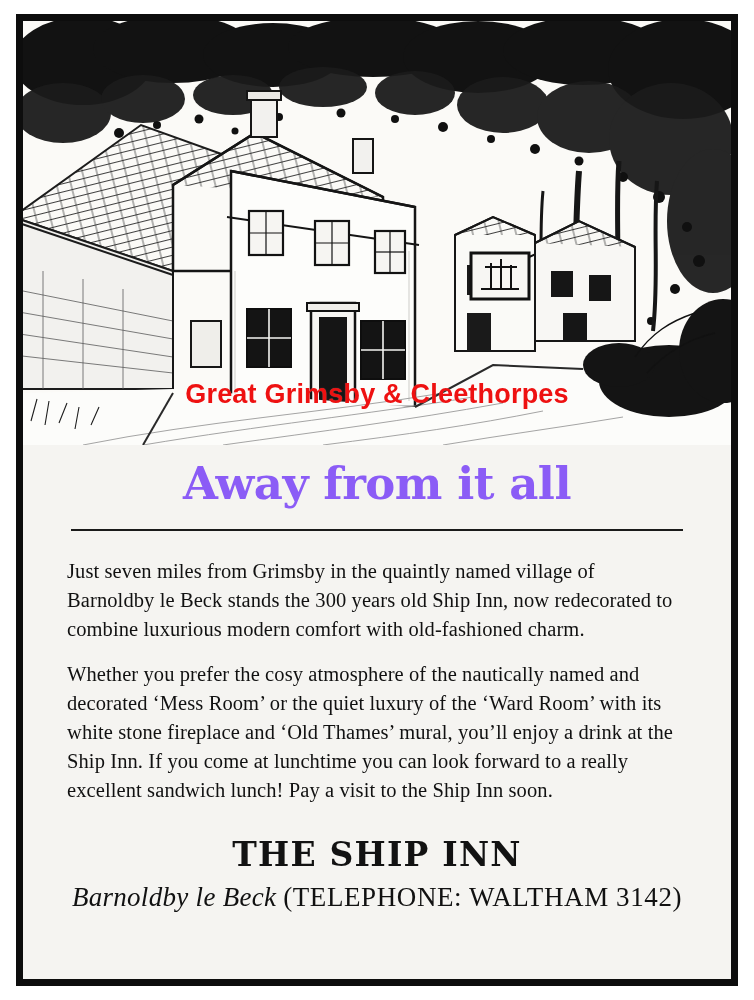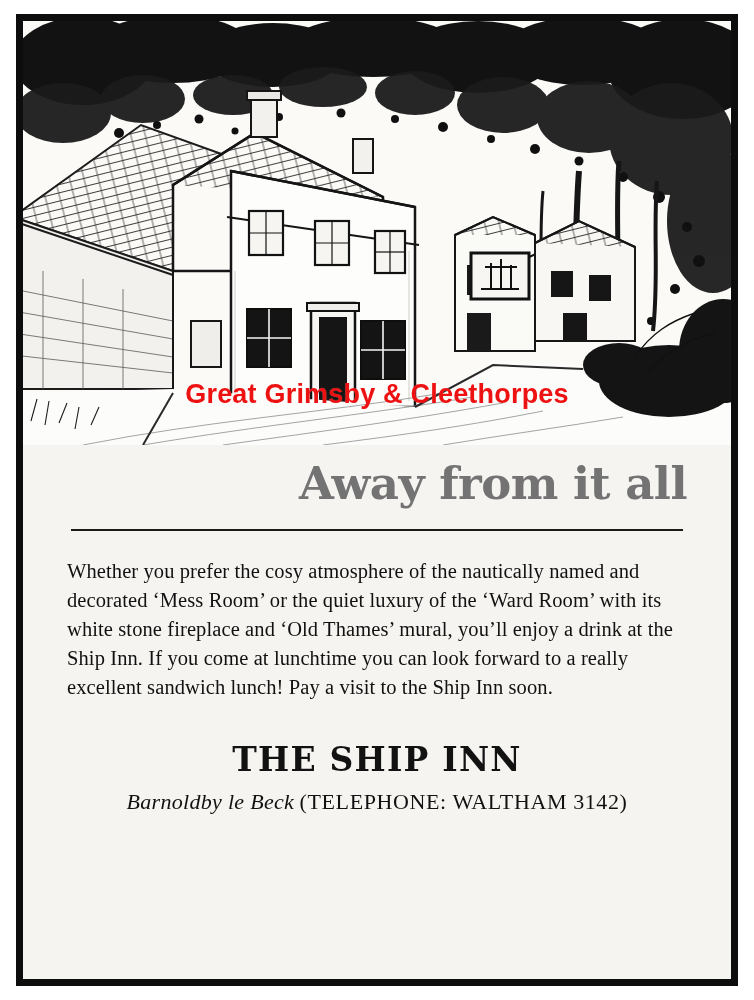--- a/index.html
+++ b/index.html
@@ -75,26 +75,26 @@
   }
 
   
   .content {
     position: relative;
     padding: 0 44px;
     background: #f5f4f1;
   }
 
   .headline {
-    text-align: right;
+    text-align: center;
     font-family: "DejaVu Serif", serif;
     font-weight: 700;
     font-size: 45px;
     letter-spacing: -0.5px;
-    color: #737373;
+    color: #8b5cf6;
     margin: 12px 0 0 0;
     line-height: 54px;
   }
 
   .rule {
     height: 2px;
     background: #1a1a1a;
     margin: 18px 4px 26px 4px;
   }
 
@@ -104,34 +104,34 @@
     font-size: 20.5px;
     line-height: 29px;
     color: #111111;
     text-align: left;
     letter-spacing: 0.1px;
   }
   .body-text p:last-child { margin-bottom: 2px; }
 
   .footer {
     text-align: center;
-    margin-top: 38px;
+    margin-top: 30px;
   }
   .inn-name {
     font-family: "DejaVu Serif", serif;
     font-weight: 700;
     font-size: 33px;
     letter-spacing: 1.2px;
     color: #121212;
     line-height: 40px;
   }
   .inn-sub {
     margin-top: 8px;
     font-family: "Liberation Serif", serif;
-    font-size: 22px;
+    font-size: 27px;
     color: #111111;
     line-height: 28px;
   }
   .inn-place {
     font-style: italic;
     letter-spacing: 0.3px;
   }
   .inn-phone {
     font-variant: small-caps;
     letter-spacing: 0.6px;
@@ -340,20 +340,21 @@
         <div class="watermark">
           <div>Great Grimsby &amp; Cleethorpes</div>
         </div>
       </div>
 
       <div class="content">
         <div class="headline">Away from it all</div>
         <div class="rule"></div>
 
         <div class="body-text">
+          <p>Just seven miles from Grimsby in the quaintly named village of Barnoldby le Beck stands the 300 years old Ship Inn, now redecorated to combine luxurious modern comfort with old-fashioned charm.</p>
           <p>Whether you prefer the cosy atmosphere of the nautically named and decorated ‘Mess Room’ or the quiet luxury of the ‘Ward Room’ with its white stone fireplace and ‘Old Thames’ mural, you’ll enjoy a drink at the Ship Inn. If you come at lunchtime you can look forward to a really excellent sandwich lunch! Pay a visit to the Ship Inn soon.</p>
         </div>
 
         <div class="footer">
           <div class="inn-name">THE SHIP INN</div>
           <div class="inn-sub">
             <span class="inn-place">Barnoldby le Beck</span>
             <span class="inn-phone">(TELEPHONE: WALTHAM 3142)</span>
           </div>
         </div>

